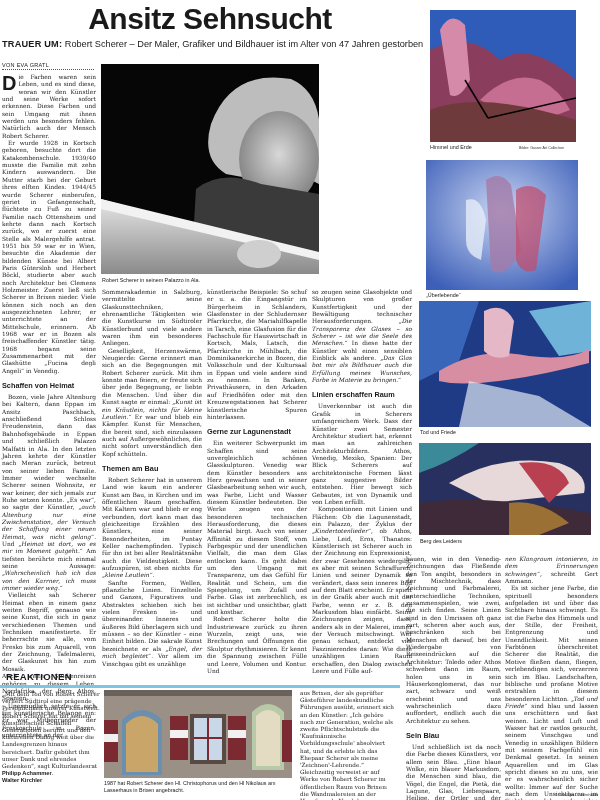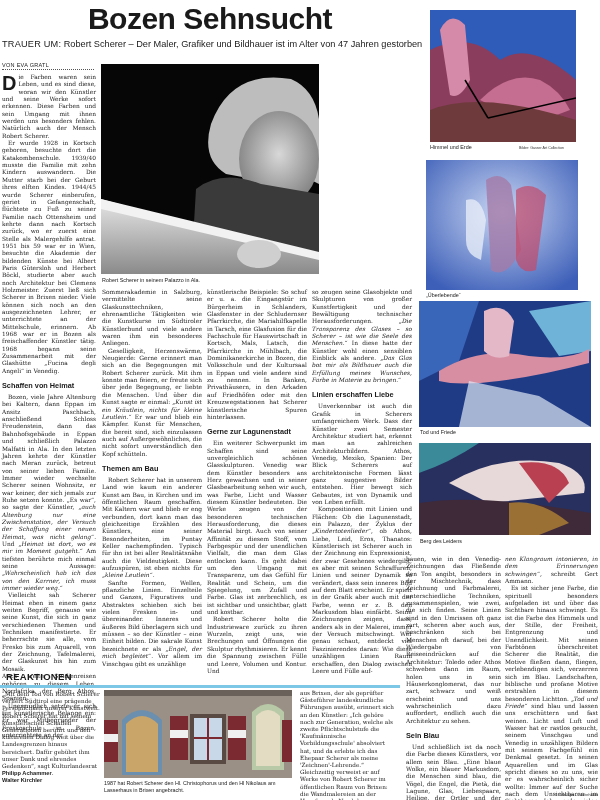--- a/index.html
+++ b/index.html
@@ -1,40 +1,40 @@
 <!DOCTYPE html>
 <html><head>
 <meta charset="utf-8">
 <style>
   * { box-sizing: border-box; margin: 0; padding: 0; }
   html, body { width: 600px; height: 800px; background: #fff; overflow: hidden; }
   body { position: relative; font-family: "DejaVu Serif", "Liberation Serif", serif; color: #1a1a1a; }
   .abs { position: absolute; }
   .headline { left: 0; top: 2px; width: 420px; text-align: center; font-family: "Liberation Sans", sans-serif; font-weight: bold; font-size: 30px; letter-spacing: -0.5px; color: #1a1a1a; line-height: 34px; }
   .subline { left: 2px; top: 38px; width: 420px; font-family: "Liberation Sans", sans-serif; font-size: 9.2px; line-height: 12px; white-space: nowrap; }
-  .subline b { font-weight: normal; letter-spacing: 0.2px; margin-top: 40px; }
+  .subline b { font-weight: bold; letter-spacing: 0.2px; margin-top: 40px; }
   .byline { left: 2px; top: 62px; width: 92px; font-family: "Liberation Sans", sans-serif; font-size: 5.5px; letter-spacing: 0.3px; text-transform: uppercase; border-bottom: 1px dotted #555; padding-bottom: 1px; }
   .col { font-size: 5.9px; line-height: 7.35px; text-align: justify; hyphens: auto; }
   .col p { text-indent: 6px; }
   .col p.noind { text-indent: 0; }
   .col i { font-style: italic; }
   .dropcap { float: left; font-family: "Liberation Sans", sans-serif; font-weight: bold; font-size: 20px; line-height: 16px; margin: 1px 2px 0 0; }
   .subhead { font-family: "Liberation Sans", sans-serif; font-weight: bold; font-size: 7.3px; line-height: 9px; margin: 6px 0 4px 0; text-indent: 0 !important; }
   .caption { font-family: "Liberation Sans", sans-serif; font-size: 5.4px; line-height: 7px; color: #222; }
   .credit { font-family: "Liberation Sans", sans-serif; font-size: 3.6px; color: #333; }
   .photo { overflow: hidden; }
   .rule-blue { background: #7cc6e6; height: 3px; }
   .reaktionen-title { font-family: "Liberation Sans", sans-serif; font-weight: bold; font-size: 9.5px; letter-spacing: 0.3px; }
   .react { font-family: "DejaVu Serif", serif; font-size: 5.7px; line-height: 7.2px; text-align: left; }
   .react b { font-family: "Liberation Sans", sans-serif; font-weight: bold; }
 </style>
 </head>
 <body>
 
-<div class="abs headline">Bozen Sehnsucht</div>
+<div class="abs headline">Ansitz Sehnsucht</div>
 <div class="abs subline"><b>TRAUER UM:</b><span> Robert Scherer – Der Maler, Grafiker und Bildhauer ist im Alter von 47 Jahren gestorben</span></div>
 <div class="abs byline">Von Eva Gratl</div>
 
 <div class="abs col" style="left:2px; top:74px; width:94px;">
   <p class="noind"><span class="dropcap">D</span><span>ie Farben waren sein Leben, und es sind diese, woran wir den Künstler und seine Werke sofort erkennen. Diese Farben und sein Umgang mit ihnen werden uns besonders fehlen. Natürlich auch der Mensch Robert Scherer.</span></p>
   <p>Er wurde 1928 in Kortsch geboren, besuchte dort die Katakombenschule. 1939/40 musste die Familie mit zehn Kindern auswandern. Die Mutter starb bei der Geburt ihres elften Kindes. 1944/45 wurde Scherer einberufen, geriet in Gefangenschaft, flüchtete zu Fuß zu seiner Familie nach Ottensheim und kehrte dann nach Kortsch zurück, wo er zuerst eine Stelle als Malergehilfe antrat. 1951 bis 59 war er in Wien, besuchte die Akademie der bildenden Künste bei Albert Paris Gütersloh und Herbert Böckl, studierte aber auch noch Architektur bei Clemens Holzmeister. Zuerst ließ sich Scherer in Brixen nieder. Viele können sich noch an den ausgezeichneten Lehrer, er unterrichtete an der Mittelschule, erinnern. Ab 1968 war er in Bozen als freischaffender Künstler tätig. 1968 begann seine Zusammenarbeit mit der Glashütte „Fucina degli Angeli“ in Venedig.</p>
   <div class="subhead">Schaffen von Heimat</div>
   <p><span>Bozen, viele Jahre Altenburg bei Kaltern, dann Eppan im Ansitz Paschbach, anschließend Schloss Freudenstein, dann das Bahnhofsgebäude in Eppan und schließlich Palazzo Malfatti in Ala. In den letzten Jahren kehrte der Künstler nach Meran zurück, betreut von seiner lieben Familie. Immer wieder wechselte Scherer seinen Wohnsitz, er war keiner, der sich jemals zur Ruhe setzen konnte. „Es war“, so sagte der Künstler, </span><i>„auch Altenburg nur eine Zwischenstation, der Versuch der Schaffung einer neuen Heimat, was nicht gelang“</i><span>. Und </span><i>„Heimat ist dort, wo es mir im Moment gutgeht.“</i><span> Am tiefsten berührte mich einmal seine Aussage: </span><i>„Wahrscheinlich hab ich das von den Karrner, ich muss immer wieder weg.“</i></p>
   <p>Vielleicht sah Scherer Heimat eben in einem ganz weiten Begriff, genauso wie seine Kunst, die sich in ganz verschiedenen Themen und Techniken manifestierte. Er beherrschte sie alle, vom Fresko bis zum Aquarell, von der Zeichnung, Tafelmalerei, der Glaskunst bis hin zum Mosaik.</p>
   <p class="noind">Auch weite Studienreisen gehören zu diesem Leben. Nordafrika, der Berg Athos, Spanien.</p>
@@ -74,21 +74,21 @@
 
 <div class="abs col" style="left:207px; top:289px; width:100px;">
   <p class="noind">künstlerische Beispiele: So schuf er u. a. die Eingangstür im Bürgerheim in Schlanders, Glasfenster in der Schludernser Pfarrkirche, die Mariahilfkapelle in Tarsch, eine Glasfusion für die Fachschule für Hauswirtschaft in Kortsch, Mals, Latsch, die Pfarrkirche in Mühlbach, die Dominikanerkirche in Bozen, die Volksschule und der Kultursaal in Eppan und viele andere sind zu nennen. In Banken, Privathäusern, in den Arkaden auf Friedhöfen oder mit den Kreuzwegstationen hat Scherer künstlerische Spuren hinterlassen.</p>
   <div class="subhead">Gerne zur Lagunenstadt</div>
   <p>Ein weiterer Schwerpunkt im Schaffen sind seine unvergleichlich schönen Glasskulpturen. Venedig war dem Künstler besonders ans Herz gewachsen und in seiner Glasbearbeitung sehen wir auch, was Farbe, Licht und Wasser diesem Künstler bedeuteten. Die Werke zeugen von der besonderen technischen Herausforderung, die dieses Material birgt. Auch von seiner Affinität zu diesem Stoff, vom Farbgespür und der unendlichen Vielfalt, die man dem Glas entlocken kann. Es geht dabei um den Umgang mit Transparenz, um das Gefühl für Realität und Schein, um die Spiegelung, um Zufall und Farbe. Glas ist zerbrechlich, es ist sichtbar und unsichtbar, glatt und kostbar.</p>
   <p>Robert Scherer holte die Industrieware zurück zu ihren Wurzeln, zeigt uns, wie Brechungen und Öffnungen die Skulptur rhythmisieren. Er kennt die Spannung zwischen Fülle und Leere, Volumen und Kontur. Und</p>
 </div>
 
 <div class="abs col" style="left:312px; top:289px; width:100px;">
   <p class="noind"><span>so zeugen seine Glasobjekte und Skulpturen von großer Kunstfertigkeit und der Bewältigung technischer Herausforderungen. </span><i>„Die Transparenz des Glases – so Scherer – ist wie die Seele des Menschen.“</i><span> In diese hatte der Künstler wohl einen sensiblen Einblick als andere. </span><i>„Das Glas bot mir als Bildhauer auch die Erfüllung meines Wunsches, Farbe in Materie zu bringen.“</i></p>
-  <div class="subhead">Linien erschaffen Liebe</div>
+  <div class="subhead">Linien erschaffen Raum</div>
   <p>Unverkennbar ist auch die Grafik in Scherers umfangreichem Werk. Dass der Künstler zwei Semester Architektur studiert hat, erkennt man an zahlreichen Architekturbildern. Athos, Venedig, Mexiko, Spanien: Der Blick Scherers auf architektonische Formen lässt ganz suggestive Bilder entstehen. Hier bewegt sich Gebautes, ist von Dynamik und von Leben erfüllt.</p>
   <p><span>Kompositionen mit Linien und Flächen: Ob die Lagunenstadt, ein Palazzo, der Zyklus der </span><i>„Kindertotenlieder“</i><span>, ob Athos, Liebe, Leid, Eros, Thanatos: Künstlerisch ist Scherer auch in der Zeichnung ein Expressionist, der zwar Gesehenes wiedergibt, es aber mit seinen Schraffuren, Linien und seiner Dynamik so verändert, dass sein inneres Bild auf dem Blatt erscheint. Er spielt in der Grafik aber auch mit der Farbe, wenn er z. B. den Markusdom blau einfärbt. Seine Zeichnungen zeigen, dass, anders als in der Malerei, immer der Versuch mitschwingt. Wer genau schaut, entdeckt viel Faszinierendes daran: Wie diese unzähligen Linien Raum erschaffen, den Dialog zwischen Leere und Fülle auf-</span></p>
 </div>
 
 <div class="abs photo" style="left:430px; top:10px; width:146px; height:132px; background:#2d5fb0;">
   <svg width="146" height="132" viewBox="0 0 146 132">
     <rect width="146" height="132" fill="#2e5cb8"></rect>
     <path d="M0 40 Q40 20 70 50 Q100 30 146 70 L146 132 L0 132 Z" fill="#8a3d5c"></path>
     <path d="M10 20 Q20 0 35 15 L40 70 Q30 90 20 85 Z" fill="#d48aa8"></path>
     <path d="M50 90 Q80 60 110 70 Q130 80 140 100 L100 115 Z" fill="#c56e91"></path>

